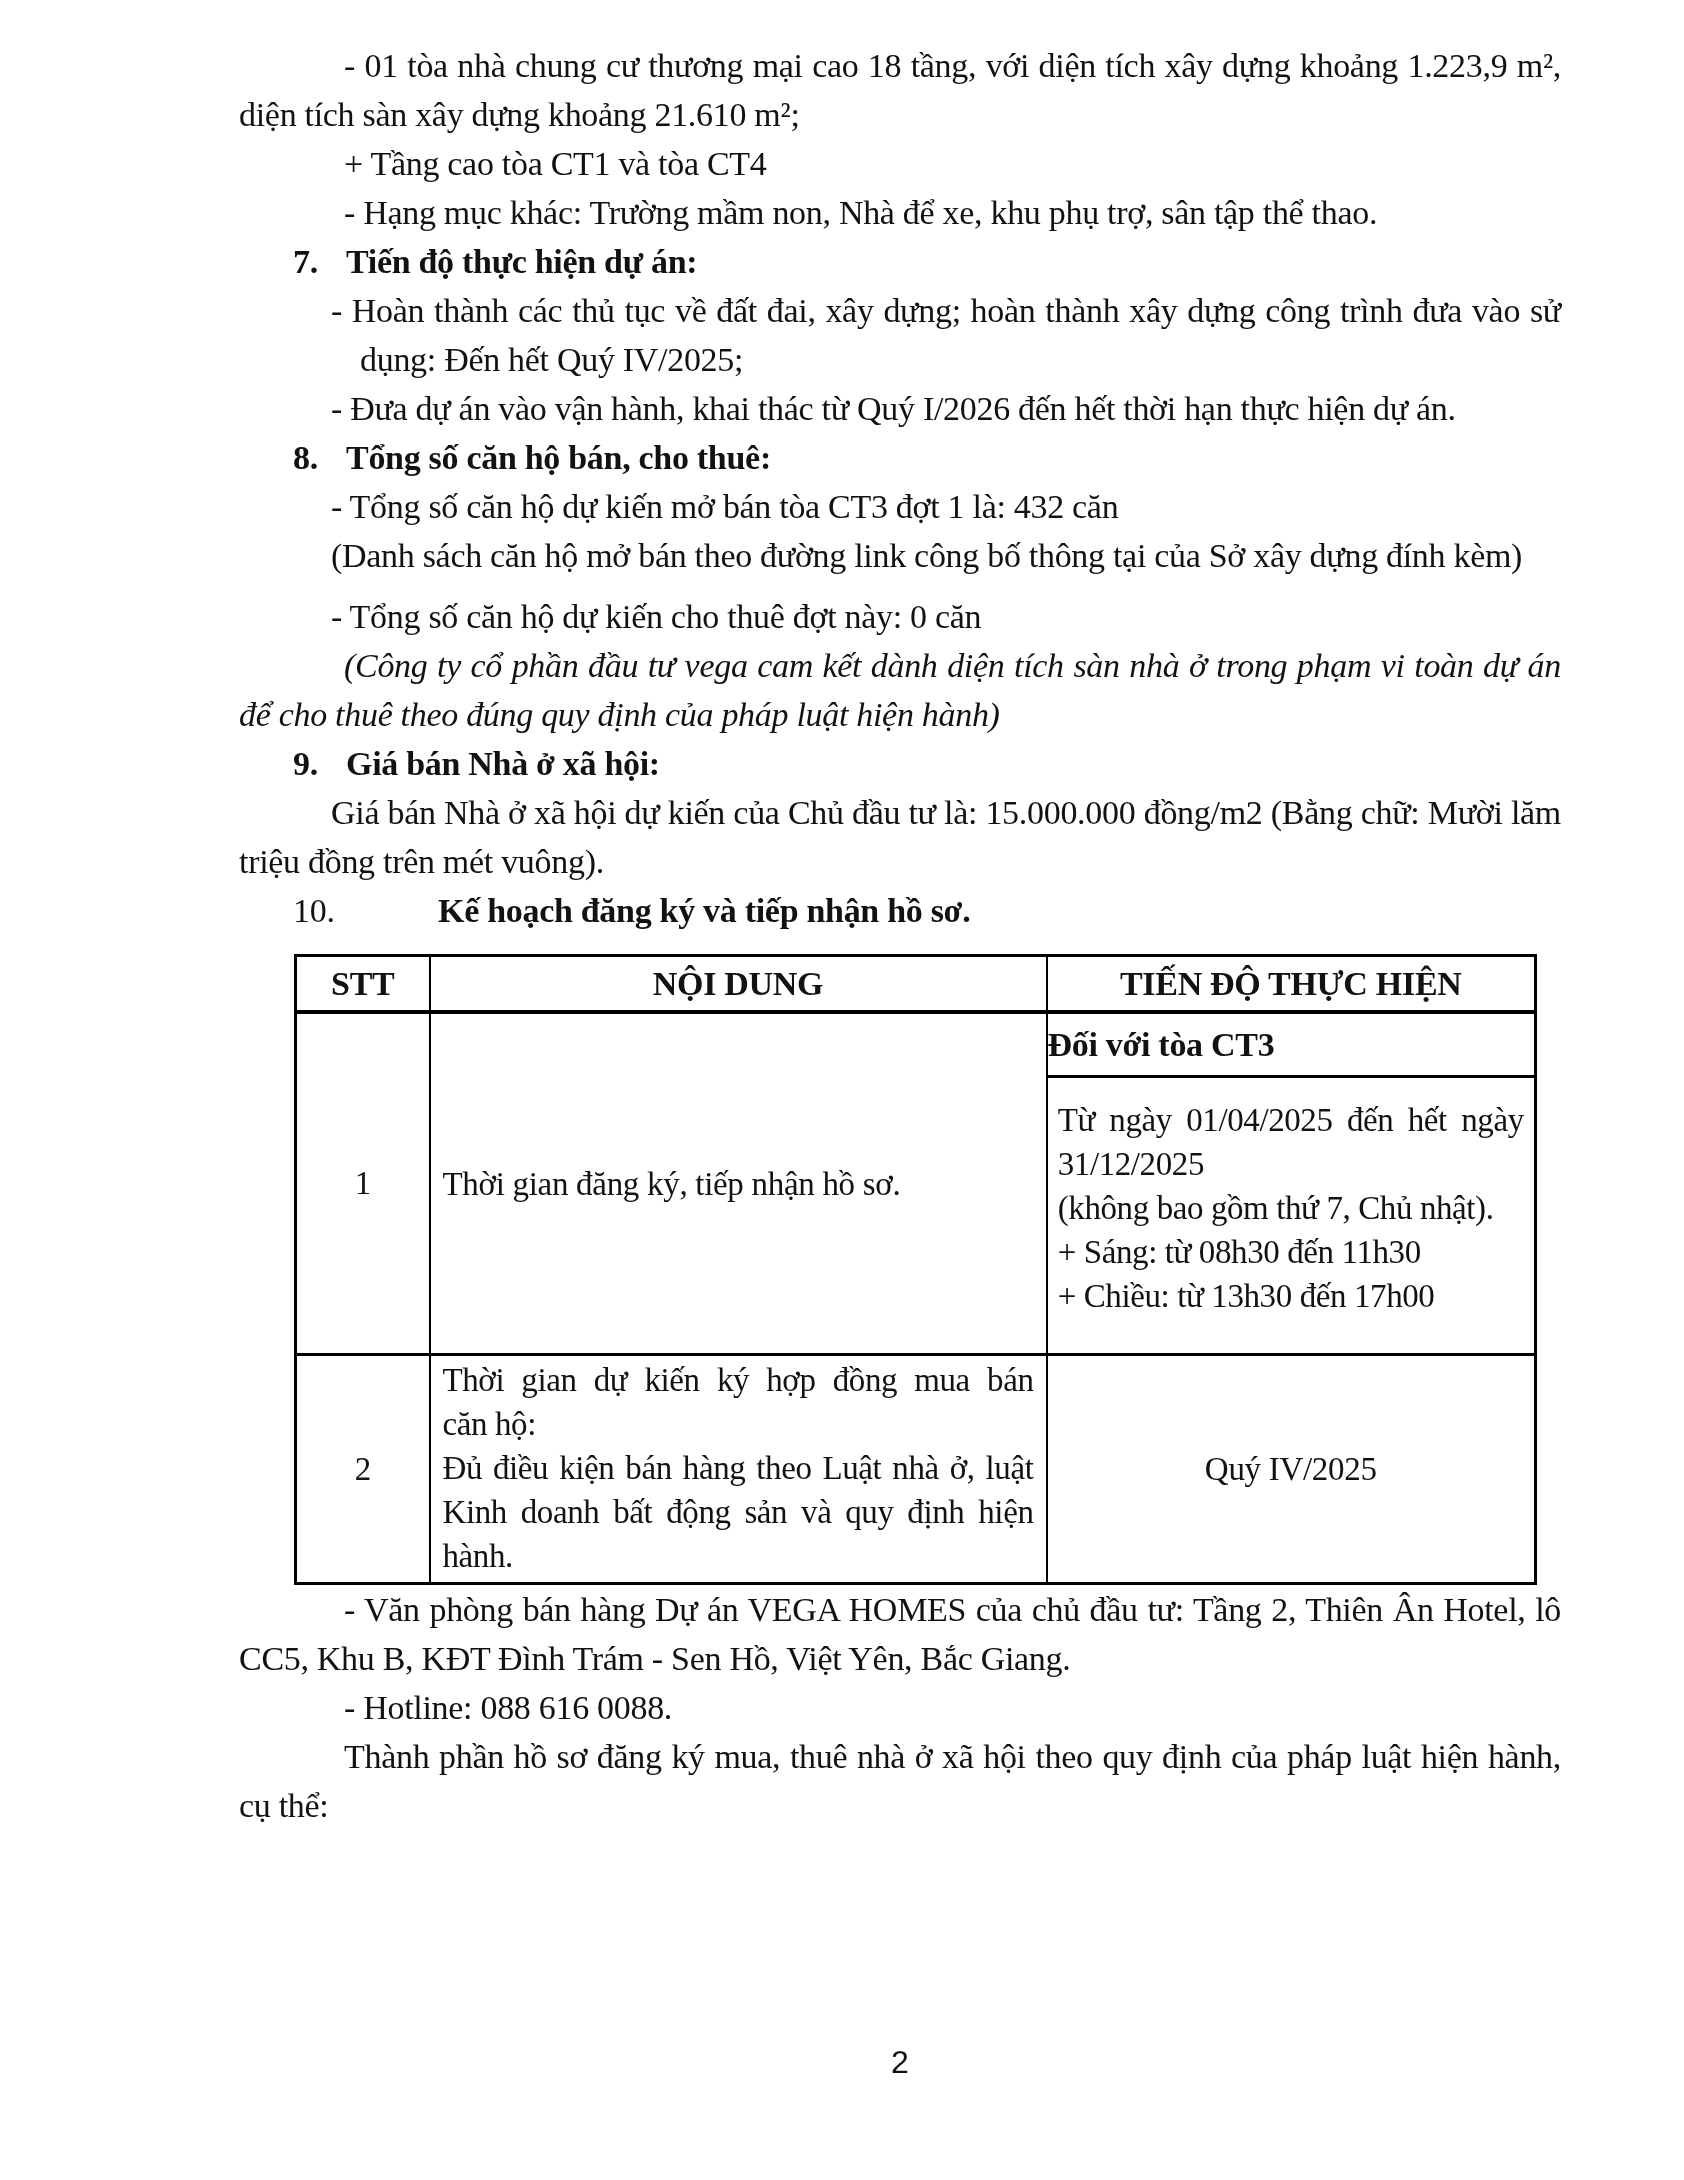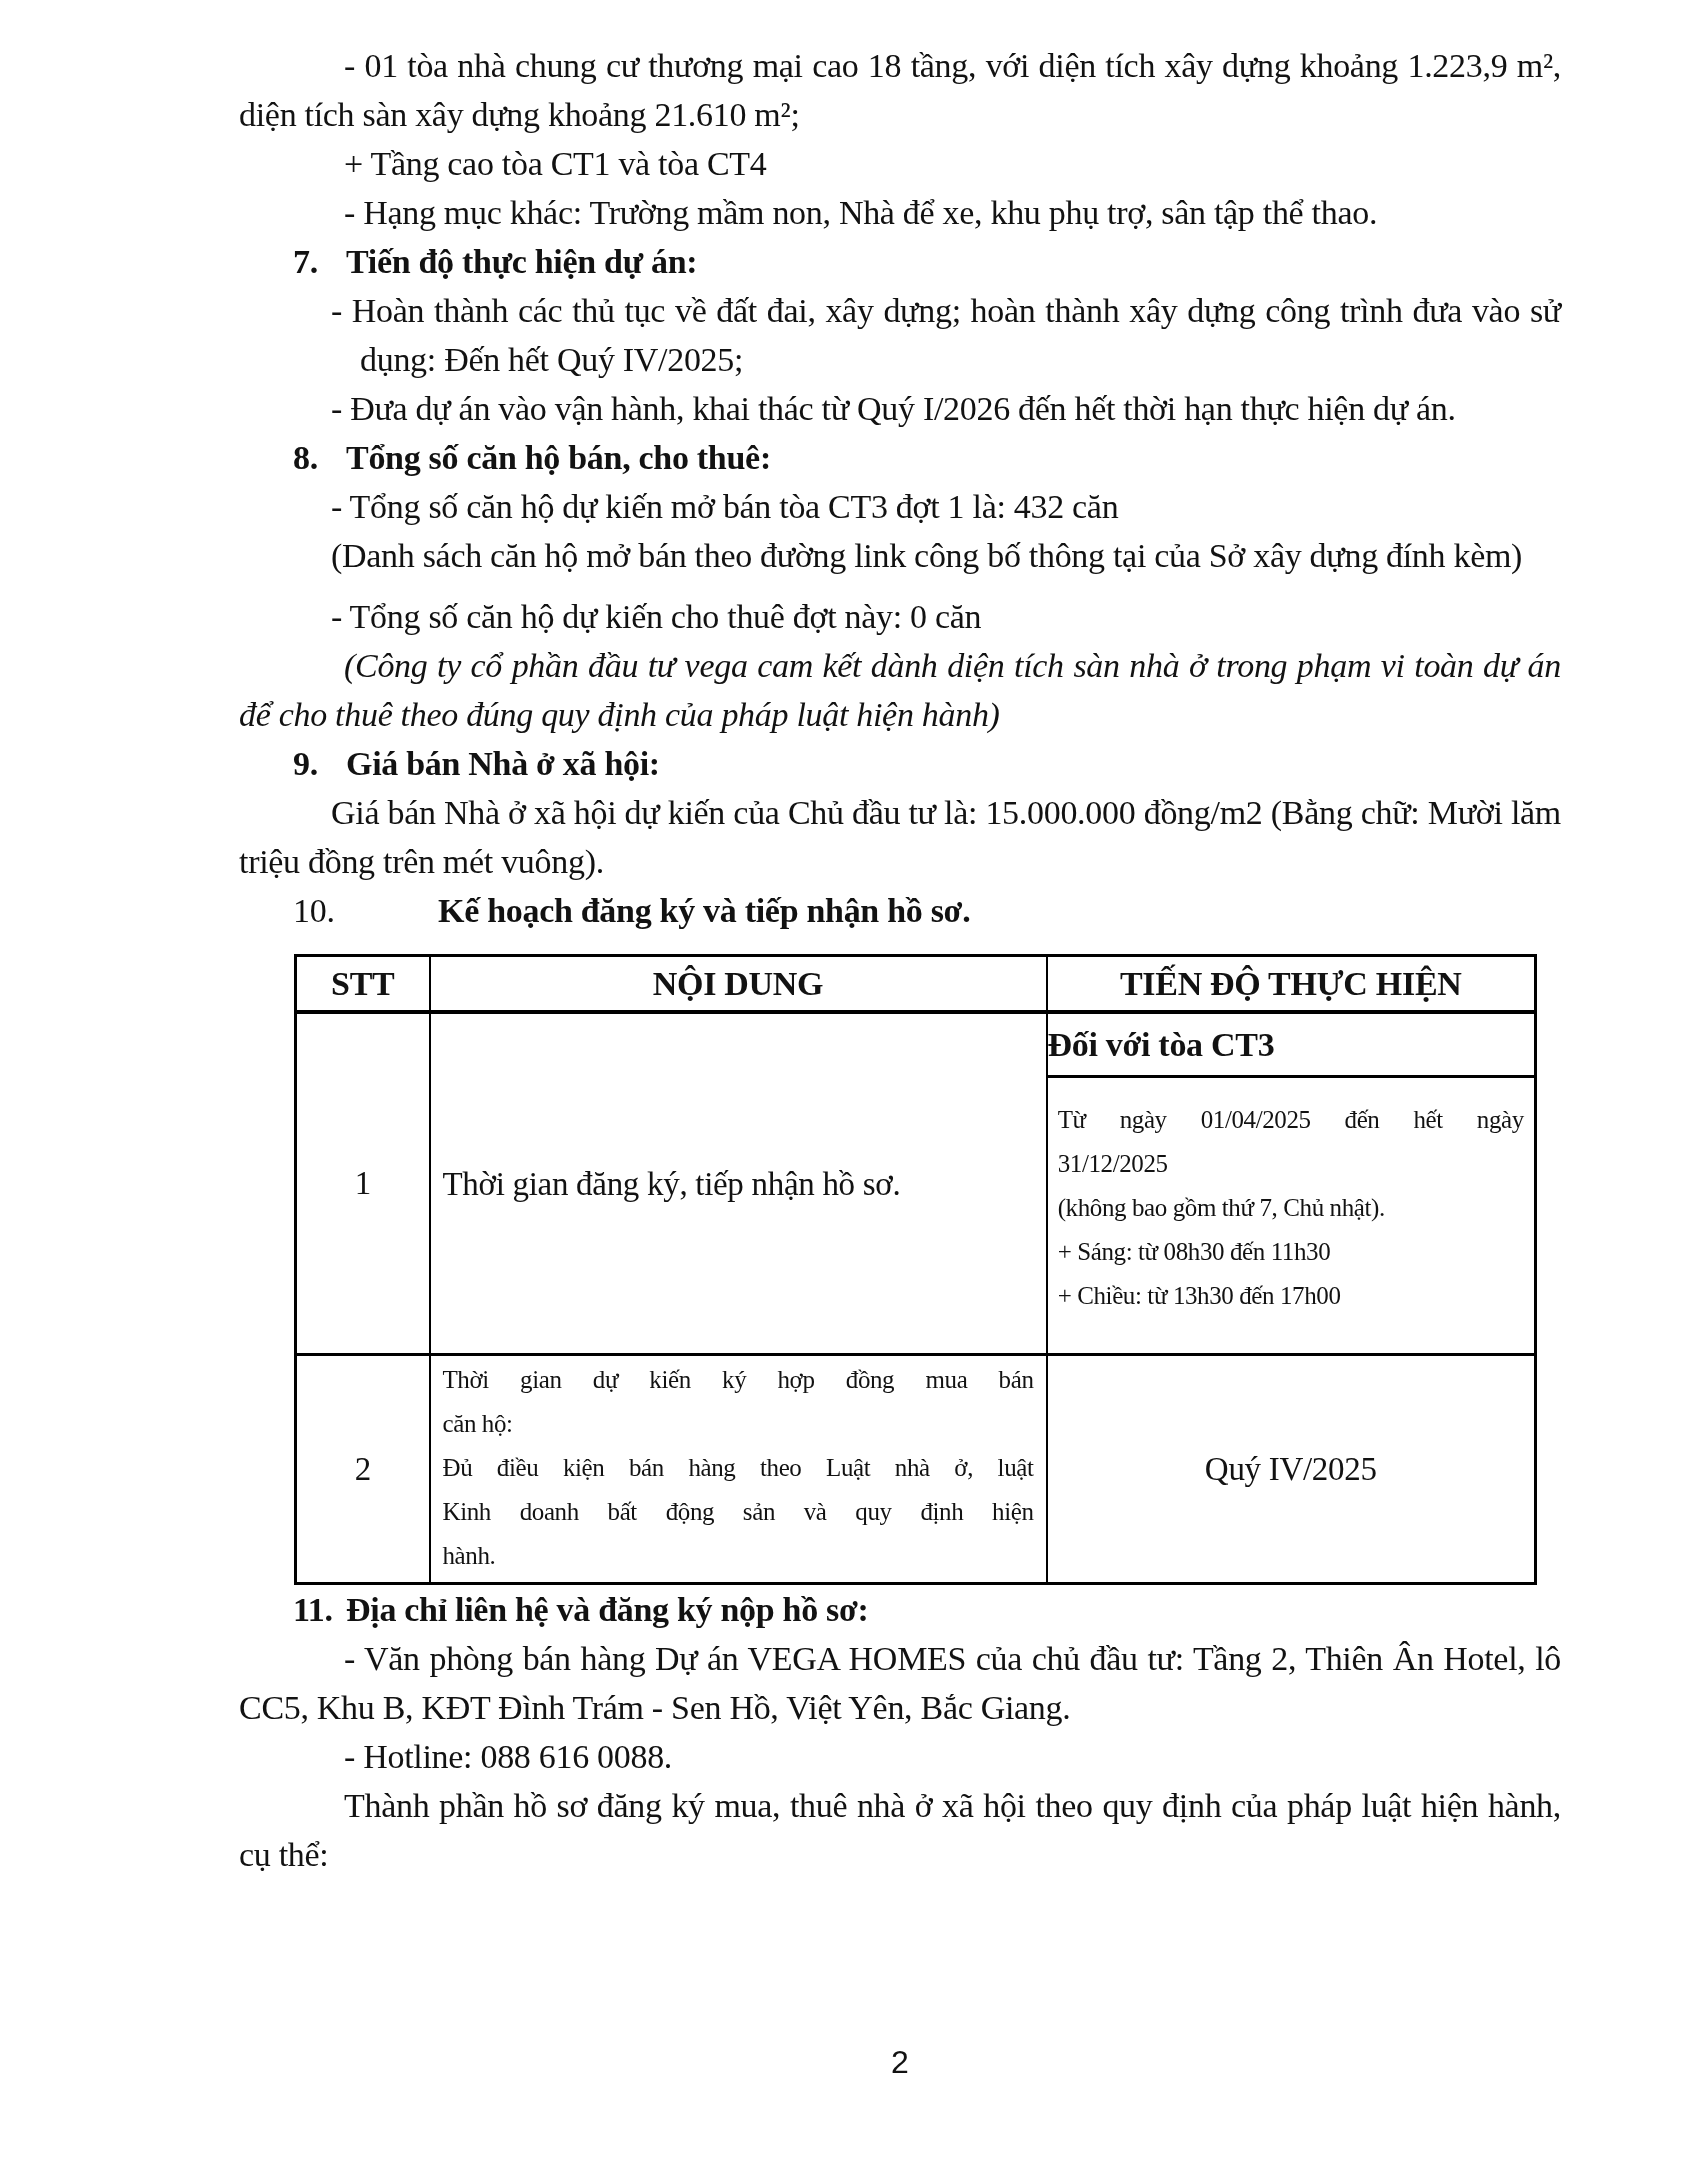--- a/index.html
+++ b/index.html
@@ -65,21 +65,21 @@
   td.sched1 { padding: 0; vertical-align: top; }
   .sub-head {
     border-bottom: 3.4px solid #000;
     height: 61px;
     line-height: 61px;
     font-weight: bold;
     font-size: 34px;
   }
   .sub-body { padding: 20.4px 10.2px 0 10.2px; }
   .ln {
-    font-size: 25px;
+    font-size: 33px;
     line-height: 44px;
     letter-spacing: -0.4px;
     white-space: nowrap;
   }
   .jf { text-align: justify; text-align-last: justify; }
   td.content2 { padding: 1.7px 12px; vertical-align: top; }
   td.sched2 {
     text-align: center;
     vertical-align: middle;
     font-size: 33px;
@@ -155,21 +155,20 @@
           <div class="ln">căn hộ:</div>
           <div class="ln jf">Đủ điều kiện bán hàng theo Luật nhà ở, luật</div>
           <div class="ln jf">Kinh doanh bất động sản và quy định hiện</div>
           <div class="ln">hành.</div>
         </td>
         <td class="sched2">Quý IV/2025</td>
       </tr>
     </tbody>
   </table>
 
-  <p class="heading mt-xs"><span class="h-num">11.</span><span>Địa chỉ liên hệ và đăng ký nộp hồ sơ:</span></p>
   <p class="para ind-b">- Văn phòng bán hàng Dự án VEGA HOMES của chủ đầu tư: Tầng 2, Thiên Ân Hotel, lô CC5, Khu B, KĐT Đình Trám - Sen Hồ, Việt Yên, Bắc Giang.</p>
   <p class="para ind-b">- Hotline: 088 616 0088.</p>
 
   <p class="para ind-b">Thành phần hồ sơ đăng ký mua, thuê nhà ở xã hội theo quy định của pháp luật hiện hành, cụ thể:</p>
 
   <div class="page-num">2</div>
 
 </div>
 
 

